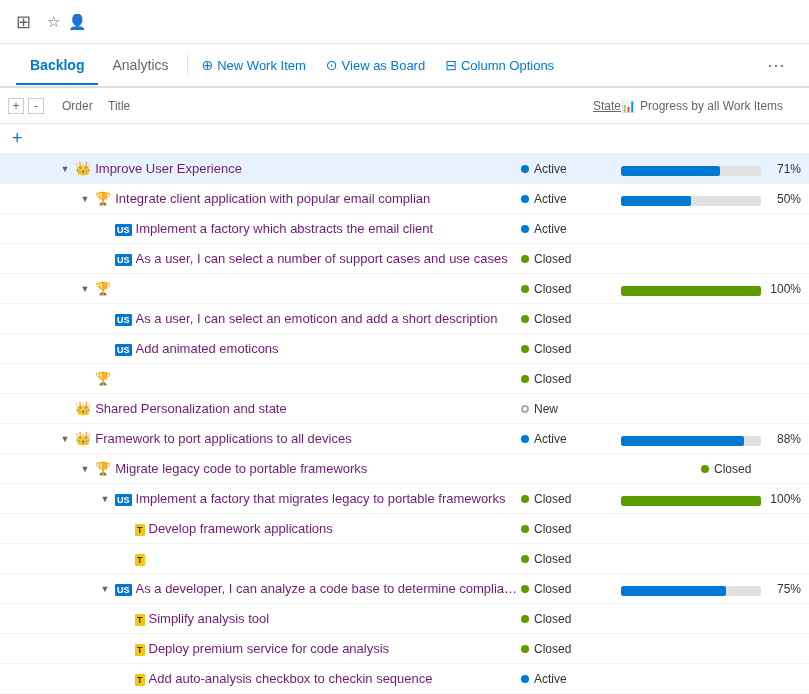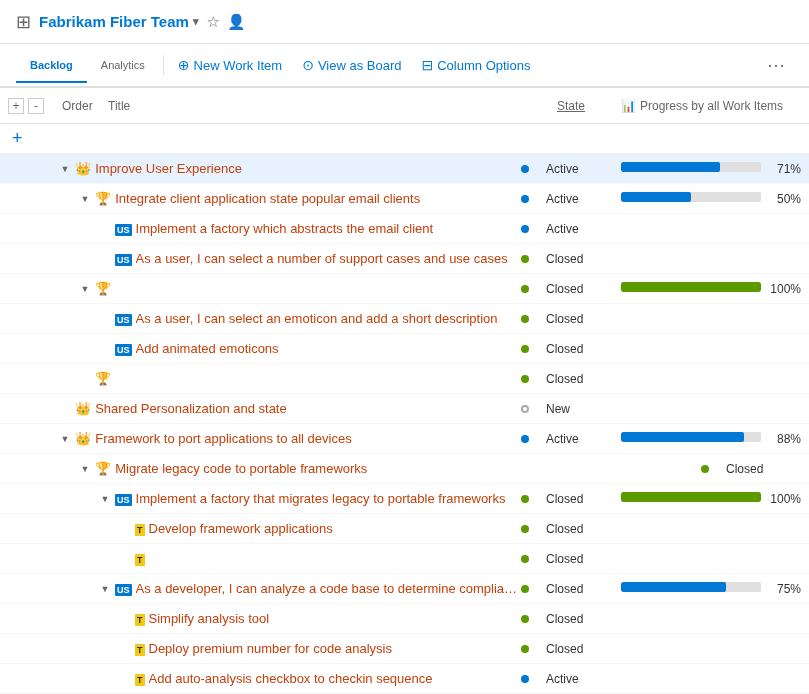--- a/index.html
+++ b/index.html
@@ -23,21 +23,21 @@
     .nav-bar {
       display: flex;
       align-items: center;
       padding: 0 16px;
       border-bottom: 2px solid #e0e0e0;
       height: 44px;
       gap: 0;
     }
     .nav-tab {
       padding: 10px 14px;
-      font-size: 11px;
+      font-size: 14px;
       cursor: pointer;
       color: #666;
       border-bottom: 2px solid transparent;
       margin-bottom: -2px;
       white-space: nowrap;
     }
     .nav-tab.active {
       color: #0078d4;
       border-bottom: 2px solid #0078d4;
       font-weight: 600;
@@ -62,21 +62,21 @@
       align-items: center;
       padding: 4px 8px;
       border-bottom: 1px solid #e0e0e0;
       background: #fff;
       height: 36px;
     }
     .col-controls { display: flex; align-items: center; gap: 4px; width: 50px; }
     .col-controls .plus-icon, .col-controls .minus-icon { color: #666; font-size: 12px; cursor: pointer; border: 1px solid #ccc; width: 16px; height: 16px; display: flex; align-items: center; justify-content: center; }
     .col-order { width: 50px; color: #666; font-size: 12px; padding-left: 4px; }
     .col-title { flex: 1; color: #666; font-size: 12px; }
-    .col-state { width: 100px; color: #666; font-size: 12px; text-align: center; text-decoration: underline; }
+    .col-state { width: 100px; color: #666; font-size: 12px; text-align: right; text-decoration: underline; }
     .col-progress { width: 180px; color: #666; font-size: 12px; display: flex; align-items: center; gap: 4px; }
     .col-progress .chart-icon { font-size: 12px; }
 
     
     .add-row {
       display: flex;
       align-items: center;
       padding: 4px 8px;
       height: 30px;
       border-bottom: 1px solid #f0f0f0;
@@ -91,46 +91,42 @@
       align-items: center;
       padding: 2px 8px;
       height: 30px;
       border-bottom: 1px solid #f5f5f5;
       cursor: pointer;
     }
     .work-item-row.highlighted { background: #e8f2ff; }
     .expand-btn { color: #666; font-size: 10px; cursor: pointer; width: 14px; text-align: center; }
     .item-icon { margin-right: 4px; font-size: 13px; }
 
-    .item-title { flex: 1; color: #c2410c; font-size: 13px; white-space: nowrap; overflow: hidden; text-overflow: ellipsis; }
+    .item-title { flex: 1; color: #701a75; font-size: 13px; white-space: nowrap; overflow: hidden; text-overflow: ellipsis; }
 
     .item-more { color: #666; font-size: 13px; margin-right: 8px; cursor: pointer; opacity: 0; }
 
-    .item-state { width: 100px; display: flex; align-items: center; gap: 17px; font-size: 12px; color: #333; }
+    .item-state { width: 100px; display: flex; align-items: center; gap: 5px; font-size: 12px; color: #333; }
     .state-dot { width: 8px; height: 8px; border-radius: 50%; display: inline-block; flex-shrink: 0; }
     .state-dot.active { background: #0078d4; }
     .state-dot.closed { background: #5c9b00; }
     .state-dot.new { background: #aaa; border: 1px solid #aaa; background: transparent; border: 2px solid #aaa; }
 
-    .item-progress { width: 180px; display: flex; align-items: flex-start; gap: 6px; }
+    .item-progress { width: 180px; display: flex; align-items: flex-end; gap: 6px; }
     .progress-bar-wrap { flex: 1; height: 10px; background: #e0e0e0; border-radius: 2px; overflow: hidden; }
     .progress-bar { height: 100%; border-radius: 2px; }
     .progress-bar.blue { background: #0078d4; }
     .progress-bar.green { background: #5c9b00; }
     .progress-pct { font-size: 12px; color: #333; width: 34px; text-align: right; }
   </style>
 </head>
 <body>
 
 <div class="top-header">
   <span class="grid-icon">⊞</span>
-  <span class="team-name">
-    <span>Fabrikam Fiber Team</span>
-    <span class="chevron">▾</span>
-  </span>
   <span class="header-icons">
     <span>☆</span>
     <span>👤</span>
   </span>
 </div>
 
 <div class="nav-bar">
   <div class="nav-tab active">Backlog</div>
   <div class="nav-tab">Analytics</div>
   <div class="nav-divider"></div>
@@ -190,21 +186,21 @@
         <span class="progress-pct">71%</span>
       </div>
   </div>
     <div class="work-item-row">
     <div style="width:50px;display:flex;align-items:center;">
     </div>
     <div style="display:flex;align-items:center;flex:1;min-width:0;">
       <span style="display:inline-block;width:20px;flex-shrink:0;"></span>
       <span class="expand-btn" style="font-size:9px;margin-right:3px;">▼</span>
       <span class="item-icon"><span style="color:#773b93;font-size:13px;">🏆</span></span>
-      <span class="item-title">Integrate client application state popular email clients</span>
+      <span class="item-title">Integrate client application with popular email complian</span>
 
     </div>
     <div class="item-state">
       <span class="state-dot active"></span>
       <span>Active</span>
     </div>
 
       <div class="item-progress">
         <div class="progress-bar-wrap">
           <div class="progress-bar blue" style="width:50%"></div>
@@ -457,21 +453,21 @@
     </div>
     <div class="item-progress"></div>
   </div>
     <div class="work-item-row">
     <div style="width:50px;display:flex;align-items:center;">
     </div>
     <div style="display:flex;align-items:center;flex:1;min-width:0;">
       <span style="display:inline-block;width:60px;flex-shrink:0;"></span>
       <span class="expand-btn" style="font-size:9px;margin-right:3px;"></span>
       <span class="item-icon"><span style="background:#f2c811;color:#333;font-size:9px;padding:1px 2px;border-radius:1px;font-weight:bold;">T</span></span>
-      <span class="item-title">Deploy premium number for code analysis</span>
+      <span class="item-title">Deploy premium service for code analysis</span>
 
     </div>
     <div class="item-state">
       <span class="state-dot closed"></span>
       <span>Closed</span>
     </div>
     <div class="item-progress"></div>
   </div>
     <div class="work-item-row">
     <div style="width:50px;display:flex;align-items:center;">

